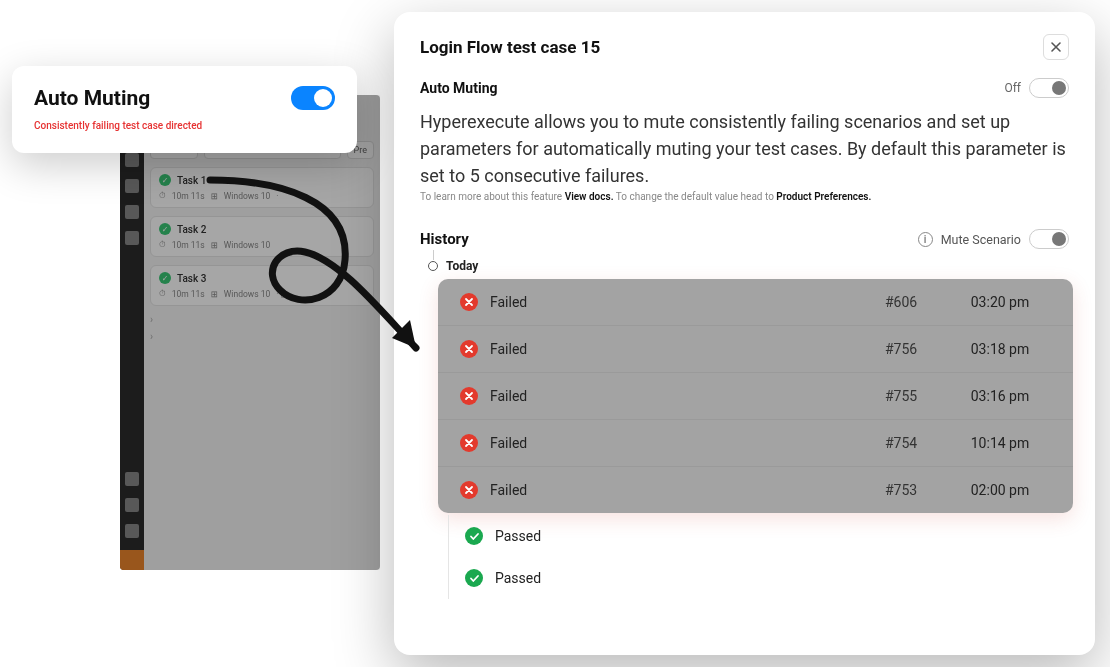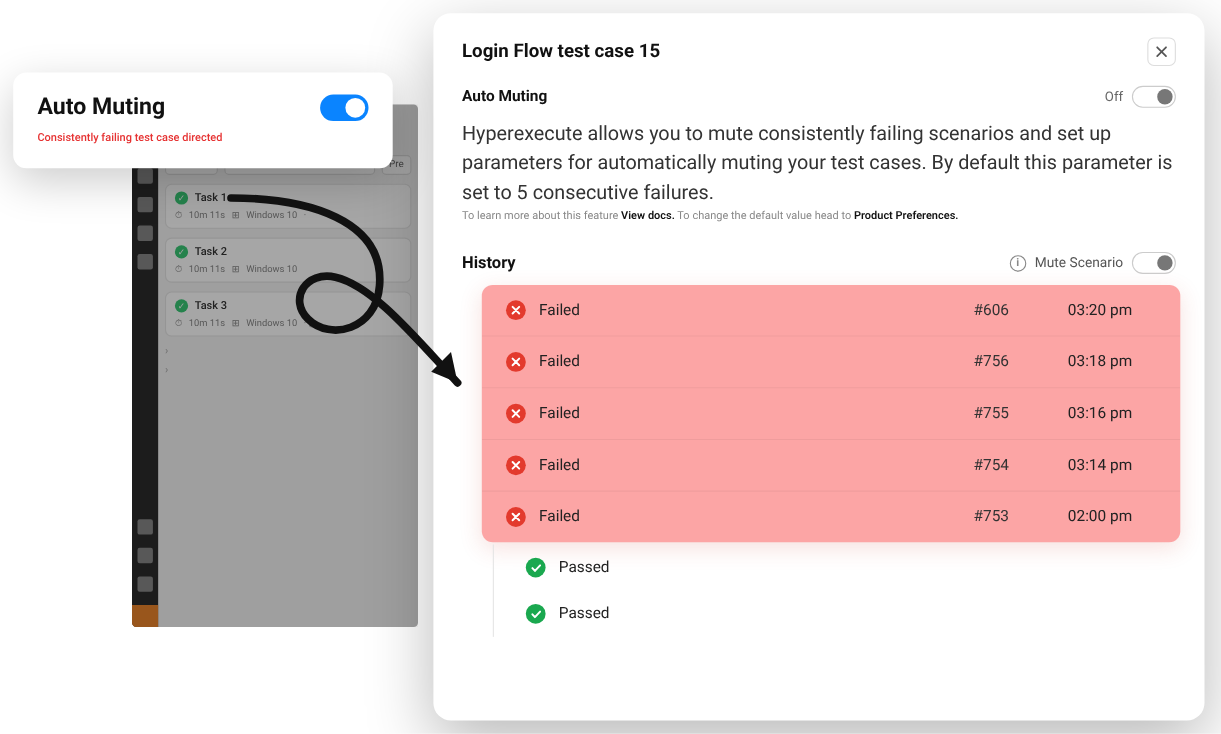--- a/index.html
+++ b/index.html
@@ -280,21 +280,21 @@
     width:10px; height:10px;
     border:1.5px solid #555; border-radius:50%;
     background:#fff;
     position:relative;
   }
   .commit-dot::before {
     content:""; position:absolute;
     left:4px; top:-12px; width:1px; height:10px; background:#ccc;
   }
   .fail-block {
-    background: #fca5a5;
+    background: #a3a3a3;
     border-radius: 10px;
     box-shadow: 0 6px 20px rgba(200,60,50,0.15);
     margin-left: 10px;
     margin-right: -4px;
     overflow:hidden;
   }
   .hrow {
     display:flex; align-items:center;
     padding: 14px 28px 14px 22px;
     border-top: 1px solid rgba(0,0,0,0.05);
@@ -310,21 +310,21 @@
   .status-fail { background:#e33a2d; color:#fff; }
   .status-pass { background:#1aa84f; color:#fff; }
   .status-txt { flex:0 0 auto; color:#222; }
   .spacer-flex { flex:1; }
   .run-id { color:#333; width:70px; text-align:left; }
   .run-time { color:#222; width:90px; text-align:center; }
   .pass-list {
     margin-left: 20px;
     margin-top: 2px;
     border-left: 1px solid #e5e5e5;
-    padding-left: 19px;
+    padding-left: 6px;
   }
   .pass-list .hrow {
     border-top:none;
     padding: 12px 28px 12px 10px;
   }
 </style>
 </head>
 <body>
 
 <div class="bg-app">
@@ -461,20 +461,24 @@
   <div class="history-head">
     <h3>History</h3>
     <div class="mute-scn">
       <span class="info-ic">i</span>
       <span>Mute Scenario</span>
       <div class="toggle-gray"></div>
     </div>
   </div>
 
   <div class="timeline">
+    <div class="timeline-today">
+      <span class="commit-dot"></span>
+      <span>Today</span>
+    </div>
 
     <div class="fail-block">
       <div class="hrow">
         <span class="status-ic status-fail">
             <svg width="10" height="10" viewBox="0 0 10 10">
               <path d="M2 2 L8 8 M8 2 L2 8" stroke="#fff" stroke-width="1.8" stroke-linecap="round"></path>
             </svg>
           </span>
         <span class="status-txt">Failed</span>
         <span class="spacer-flex"></span>
@@ -505,21 +509,21 @@
       </div>
       <div class="hrow">
         <span class="status-ic status-fail">
             <svg width="10" height="10" viewBox="0 0 10 10">
               <path d="M2 2 L8 8 M8 2 L2 8" stroke="#fff" stroke-width="1.8" stroke-linecap="round"></path>
             </svg>
           </span>
         <span class="status-txt">Failed</span>
         <span class="spacer-flex"></span>
         <span class="run-id">#754</span>
-        <span class="run-time">03:14 pm</span>
+        <span class="run-time">10:14 pm</span>
       </div>
       <div class="hrow">
         <span class="status-ic status-fail">
             <svg width="10" height="10" viewBox="0 0 10 10">
               <path d="M2 2 L8 8 M8 2 L2 8" stroke="#fff" stroke-width="1.8" stroke-linecap="round"></path>
             </svg>
           </span>
         <span class="status-txt">Failed</span>
         <span class="spacer-flex"></span>
         <span class="run-id">#753</span>

